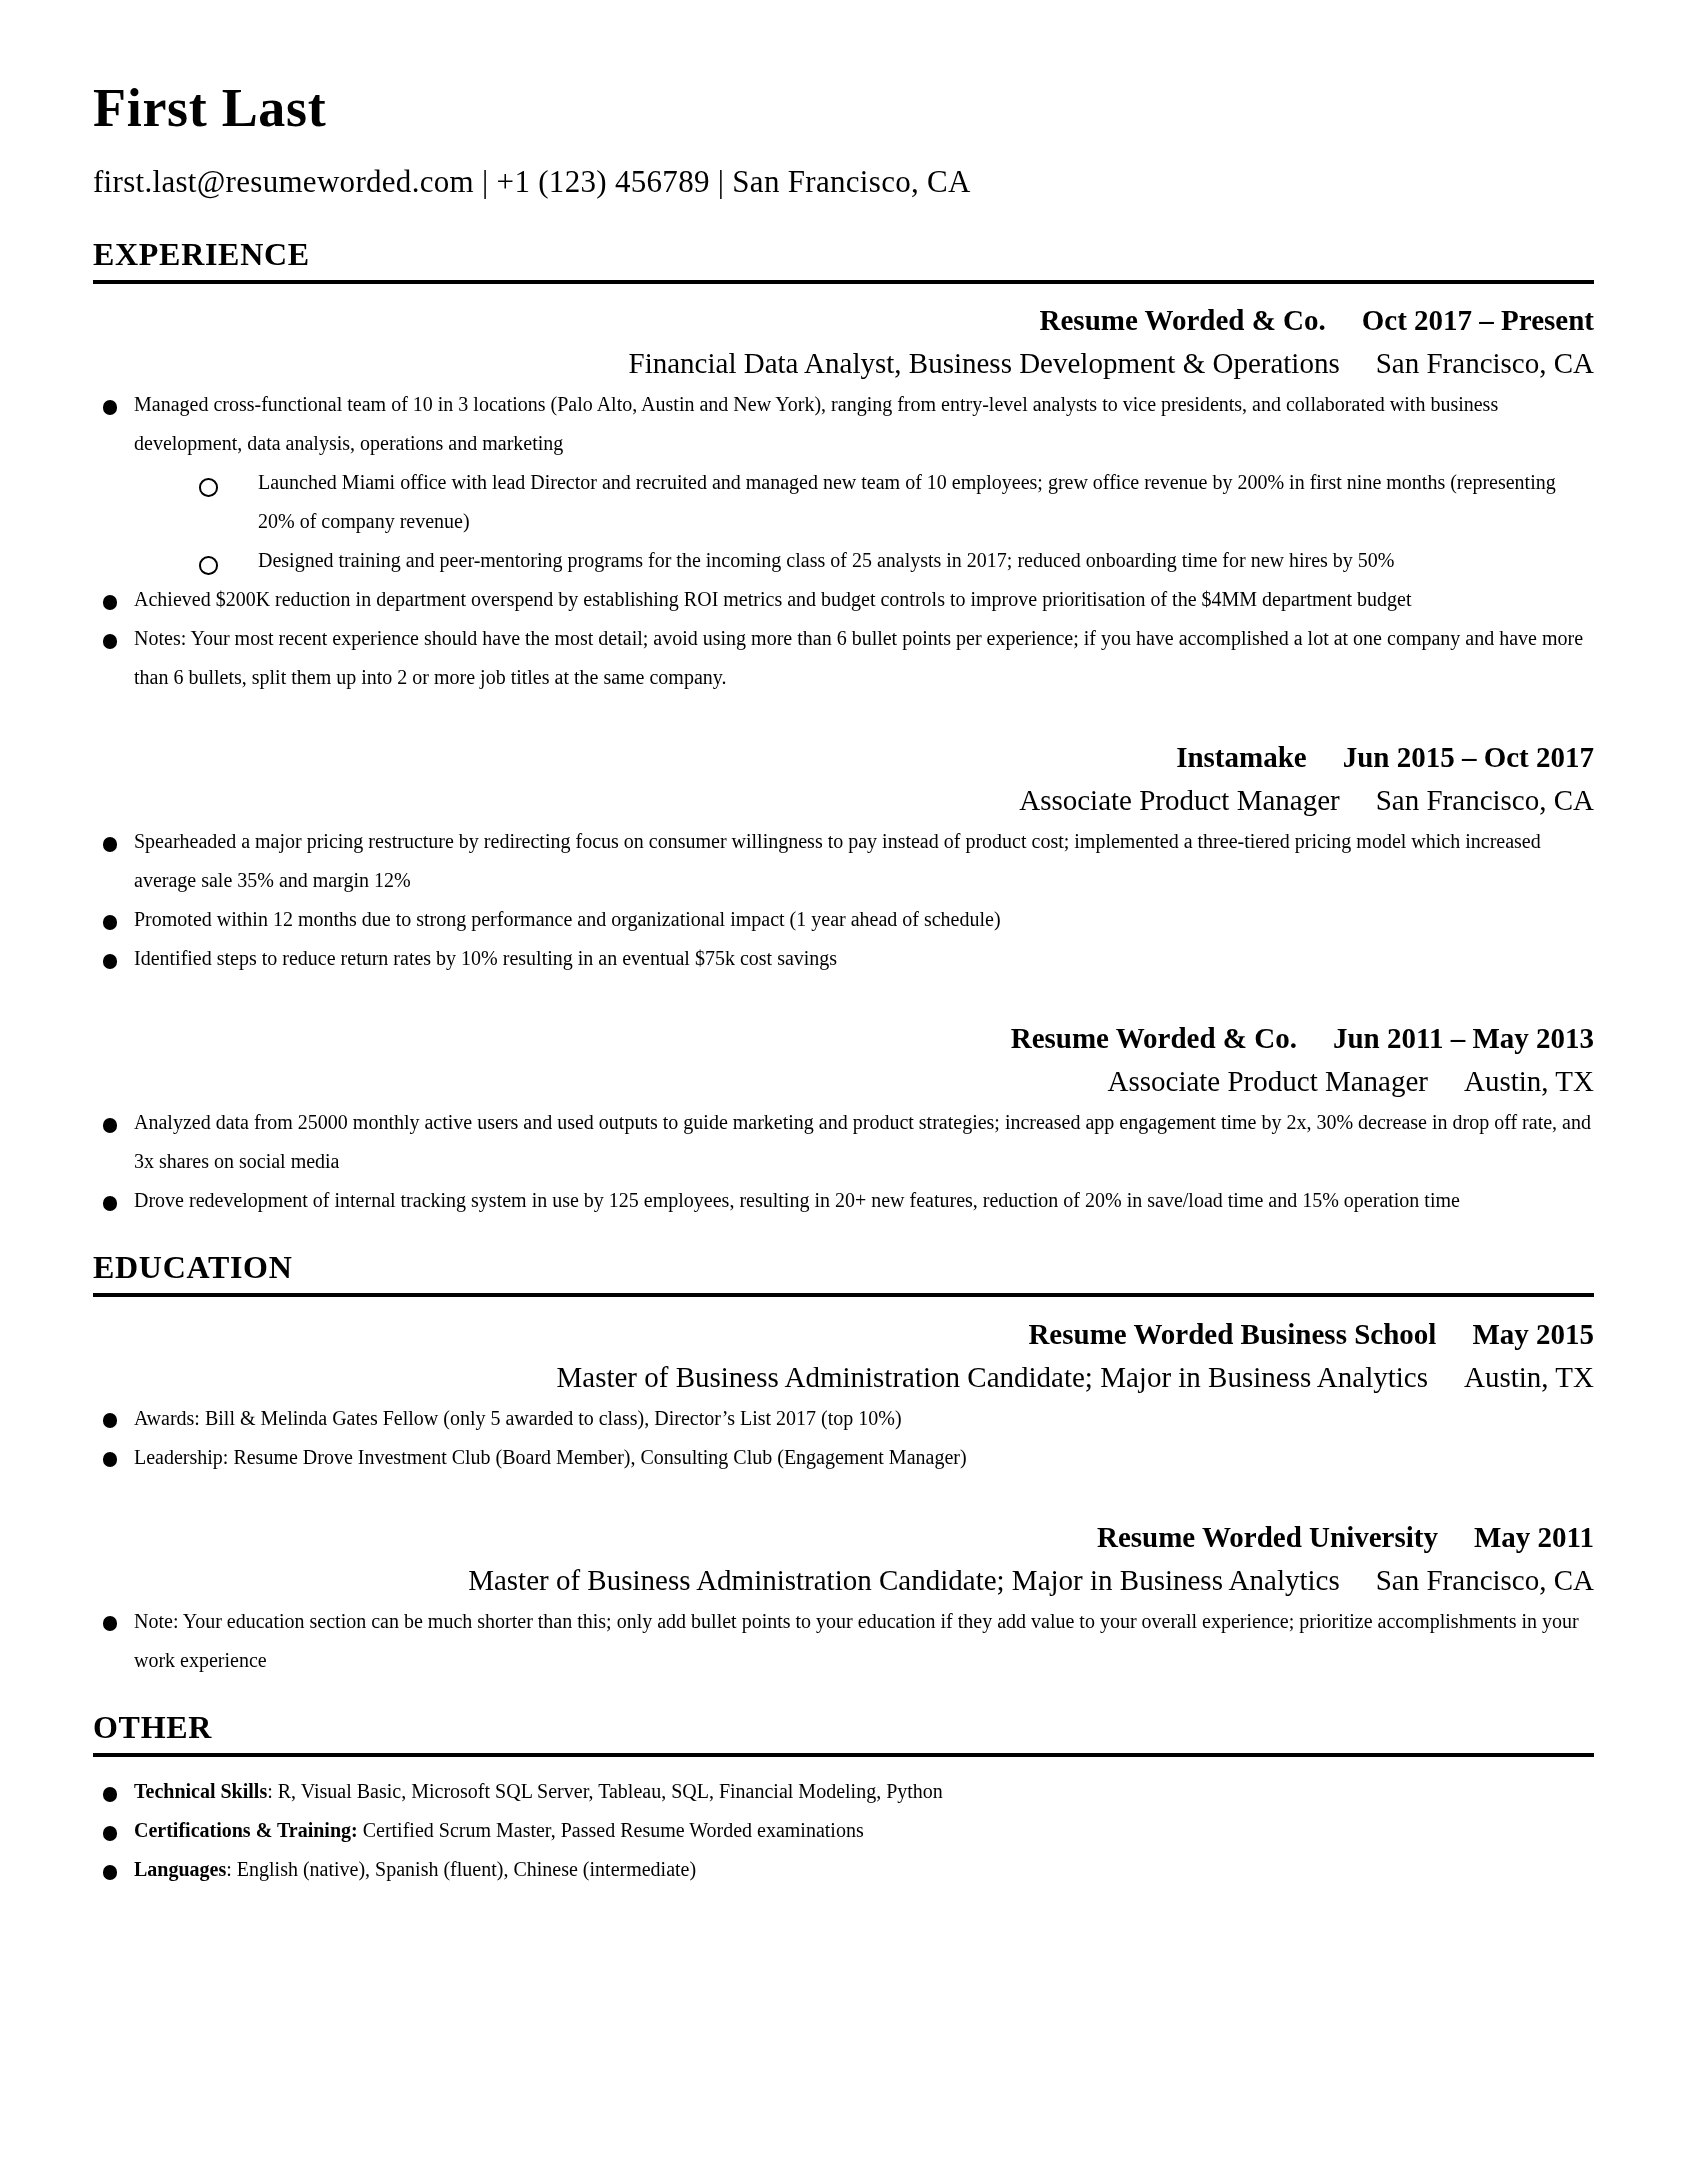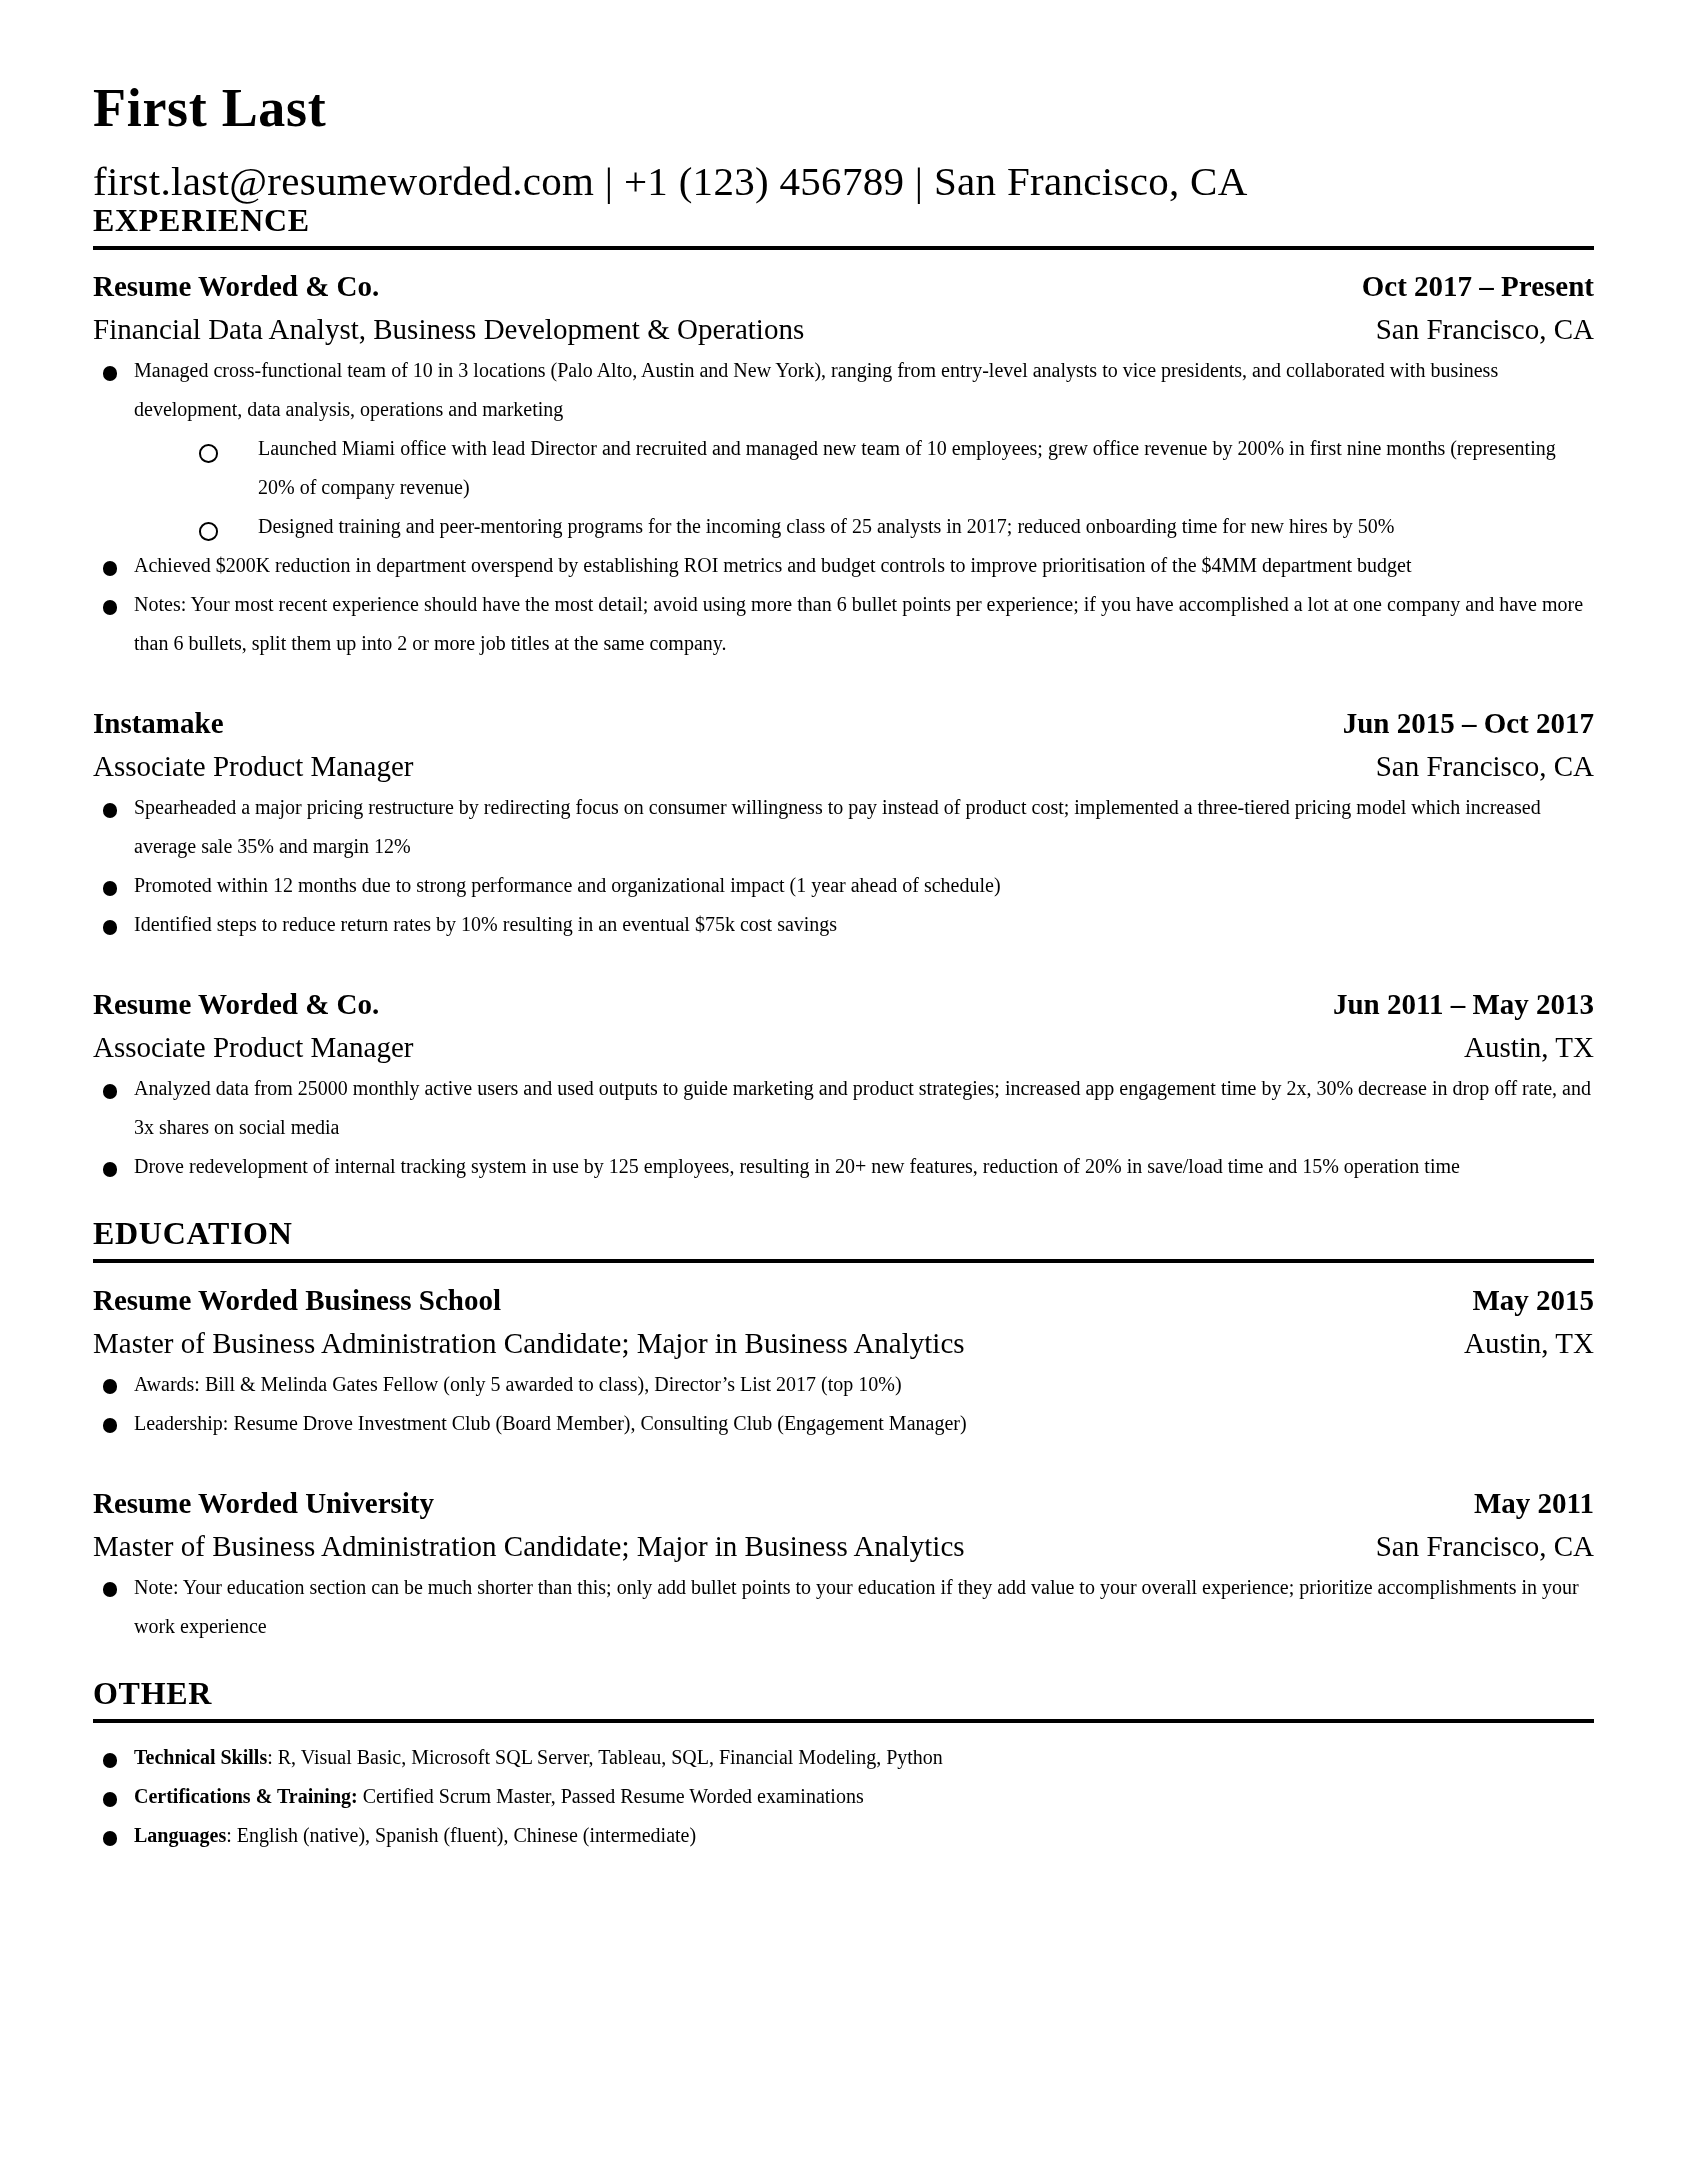--- a/index.html
+++ b/index.html
@@ -15,43 +15,45 @@
     overflow: hidden;
   }
   .name {
     font-size: 54px;
     line-height: 60px;
     font-weight: 700;
     letter-spacing: 0.7px;
     margin-bottom: 24px;
   }
   .contact {
-    font-size: 41px;
+    font-size: 31px;
     line-height: 39px;
+    margin-bottom: 34px;
     letter-spacing: 0.3px;
   }
   .section { margin-top: 28px; }
   .section.first { margin-top: 0; }
   .sec-heading {
     font-size: 32px;
     line-height: 38px;
     font-weight: 700;
     letter-spacing: 0.7px;
     padding-bottom: 7px;
     border-bottom: 4.9px solid #000000;
     margin-bottom: 15.4px;
   }
   .entry { margin-top: 0; }
   .entry + .entry { margin-top: 39px; }
   .row {
     display: flex;
-    justify-content: space-between;
+    justify-content: flex-end;
     align-items: baseline;
     font-size: 29px;
     line-height: 43px;
+    gap: 36px;
   }
   .row .left  { text-align: left; }
   .row .right { text-align: right; white-space: nowrap; }
   .row.hdr { font-weight: 700; font-size: 29px; }
   ul.bullets { list-style: none; }
   ul.bullets li {
     position: relative;
     font-size: 20px;
     line-height: 39px;
   }

